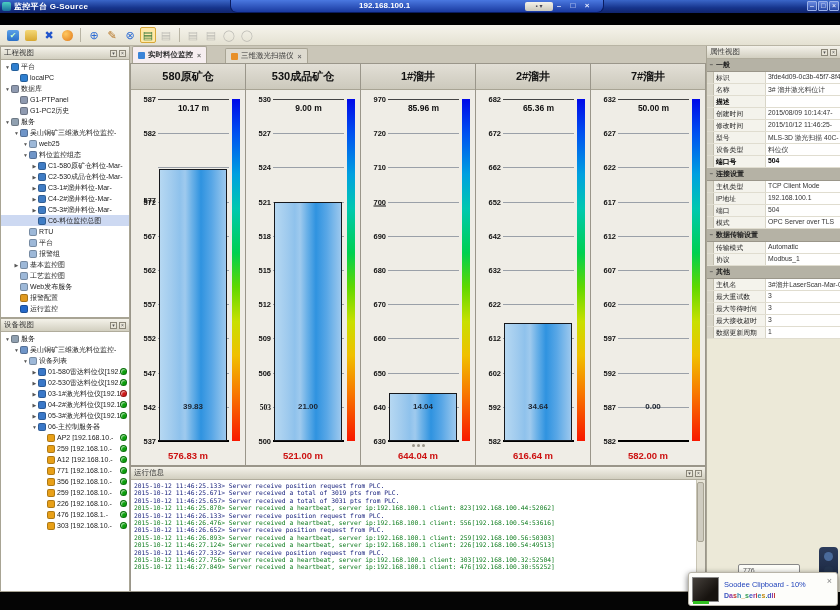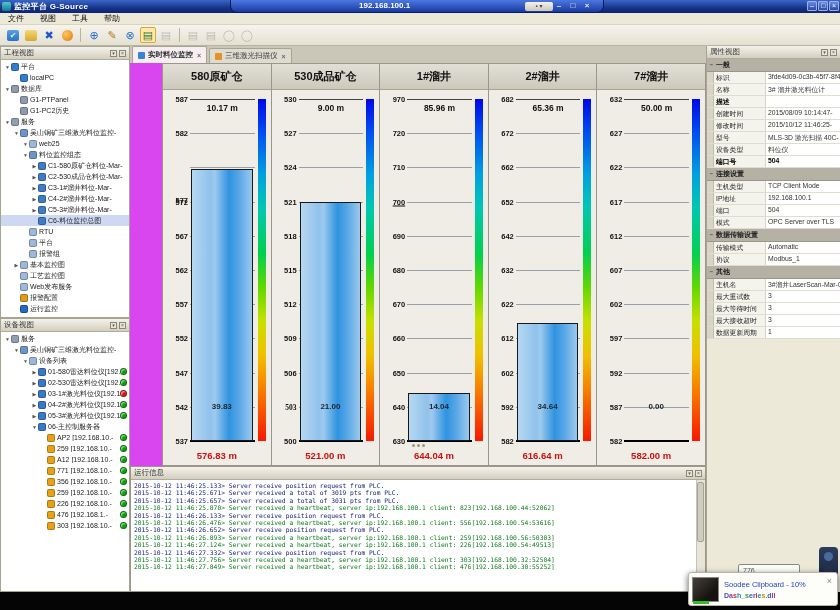--- a/index.html
+++ b/index.html
@@ -54,27 +54,27 @@
   .trow.sel { background:#cdd9f2; }
   .tarrow { width:7px; font-size:5px; color:#555; text-align:center; flex:0 0 auto; }
   .tico { width:8px; height:8px; border-radius:2px; margin-right:2px; flex:0 0 auto; border:1px solid rgba(0,0,0,.25); }
   .tlabel { overflow:hidden; text-overflow:clip; }
   .tdot { width:7px; height:7px; border-radius:50%; margin-left:auto; margin-right:2px; flex:0 0 auto;
     border:1px solid rgba(0,0,0,.3); box-shadow:inset 1px 1px 1px rgba(255,255,255,.6); }
 
   
   .tabbar { position:absolute; left:0; top:0; width:576px; height:17px; background:#cac6b8; display:flex; align-items:flex-end; padding-left:2px; }
   .tab { height:15px; display:flex; align-items:center; padding:0 5px; font-size:7.5px; color:#333;
-    background:#dedbd0; border:1px solid #a8a494; border-bottom:none; border-radius:2px 2px 0 0; margin-right:2px; }
+    background:#dedbd0; border:1px solid #a8a494; border-bottom:none; border-radius:2px 2px 0 0; margin-right:18px; }
   .tab.active { background:#f6eef0; height:17px; font-weight:bold; }
   .tab .tico2 { width:7px; height:7px; border-radius:1px; margin-right:3px; }
   .tab .tx { margin-left:4px; color:#666; font-size:7px; font-weight:bold; }
 
   
-  .gauges { position:absolute; left:0; top:17px; width:576px; height:403px; display:flex; background:#d946ef;padding-left:32px; }
+  .gauges { position:absolute; left:0; top:17px; width:576px; height:403px; display:flex; background:#d946ef; }
   .gauge { flex:1; border:1px solid #9a968a; border-left:none; display:flex; flex-direction:column; background:#efede6; }
   .gauge:first-child { border-left:1px solid #9a968a; }
   .g-hd { height:26px; background:linear-gradient(#e2dfd6,#ccc9bc); border-bottom:1px solid #a8a494;
     font-size:11px; font-weight:bold; color:#111; display:flex; align-items:center; justify-content:center; }
   .g-body { position:relative; flex:1; }
   .g-scale { position:absolute; left:3px; right:3px; top:9px; bottom:24px; }
   .g-tick-line { position:absolute; left:24px; right:13px; height:1px; background:#9aa0a8; }
   .g-tick-line.top { background:#444; }
   .g-tick-line.bot { background:#000; height:2px; }
   .g-tick-lbl { position:absolute; left:0; width:22px; text-align:right; font-size:7.5px; font-weight:bold; color:#111;
@@ -144,26 +144,20 @@
       <div class="rdp-btn" style="right:24px">□</div>
       <div class="rdp-btn" style="right:10px">×</div>
     </div>
     <div class="win-btns">
       <div class="win-btn">–</div>
       <div class="win-btn">□</div>
       <div class="win-btn">×</div>
     </div>
   </div>
 
-  <div class="menubar">
-      <div class="menu-item">文件</div>
-      <div class="menu-item">视图</div>
-      <div class="menu-item">工具</div>
-      <div class="menu-item">帮助</div>
-    </div>
   <div class="toolbar">
       <div class="tb-btn">
         <span class="tb-fill" style="background: linear-gradient(rgb(90, 160, 232), rgb(42, 112, 200)); color: rgb(204, 255, 204); font-size: 8px; text-align: center; line-height: 11px;">✔</span>
       </div>
       <div class="tb-btn">
         <span class="tb-fill" style="background: linear-gradient(rgb(244, 216, 120), rgb(216, 168, 48));"></span>
       </div>
       <div class="tb-btn" style="color: rgb(34, 85, 204);">✖</div>
       <div class="tb-btn">
         <span class="tb-fill" style="background: radial-gradient(circle at 35% 35%, rgb(255, 200, 96), rgb(224, 120, 24)); border-radius: 50%; width: 11px;"></span>

